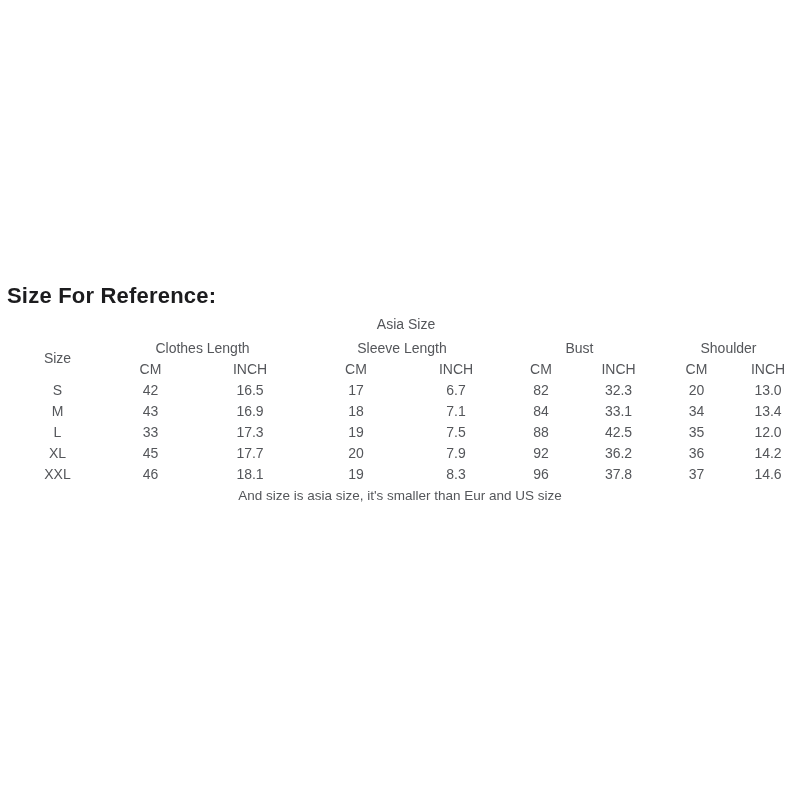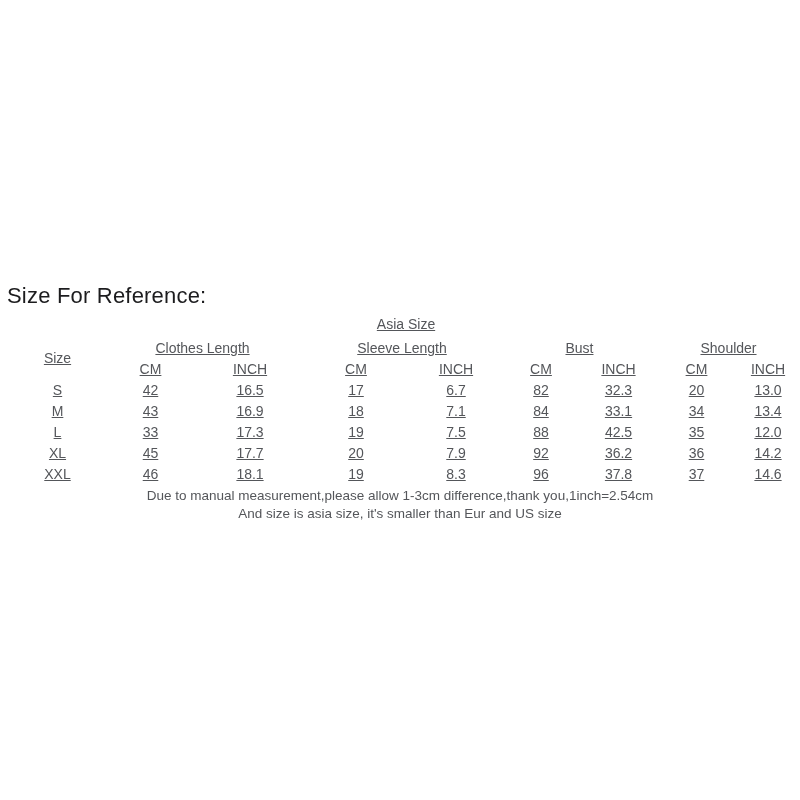--- a/index.html
+++ b/index.html
@@ -18,32 +18,31 @@
     position: relative;
     width: 800px;
     height: 800px;
     background: #ffffff;
   }
   .page-title {
     margin: 0;
     padding: 283px 8px 0 7px;
     font-size: 22px;
     line-height: 26px;
-    font-weight: 400;
+    font-weight: 700;
     letter-spacing: 0.2px;
     color: var(--title-color, #1c1c1e);
   }
   table.size-table {
     border-collapse: collapse;
     table-layout: fixed;
     width: 788px;
     margin: 2px 0 0 12px;
     font-size: 14px;
     color: var(--body-color, #54565a);
-    text-decoration: underline;
   }
   table.size-table td {
     padding: 0;
     text-align: center;
     white-space: nowrap;
     font-weight: 400;
     vertical-align: middle;
   }
   tr.r-asia  { height: 25px; }
   tr.r-group { height: 23px; }
@@ -158,17 +157,16 @@
       <td>8.3</td>
       <td>96</td>
       <td>37.8</td>
       <td>37</td>
       <td>14.6</td>
     </tr>
   </tbody>
     </table>
 
   <div class="notes">
-    <div>Due to manual measurement,please allow 1-3cm difference,thank you,1inch=2.54cm</div>
     <div>And size is asia size, it's smaller than Eur and US size</div>
   </div>
 
 </div>
 
 </body></html>

